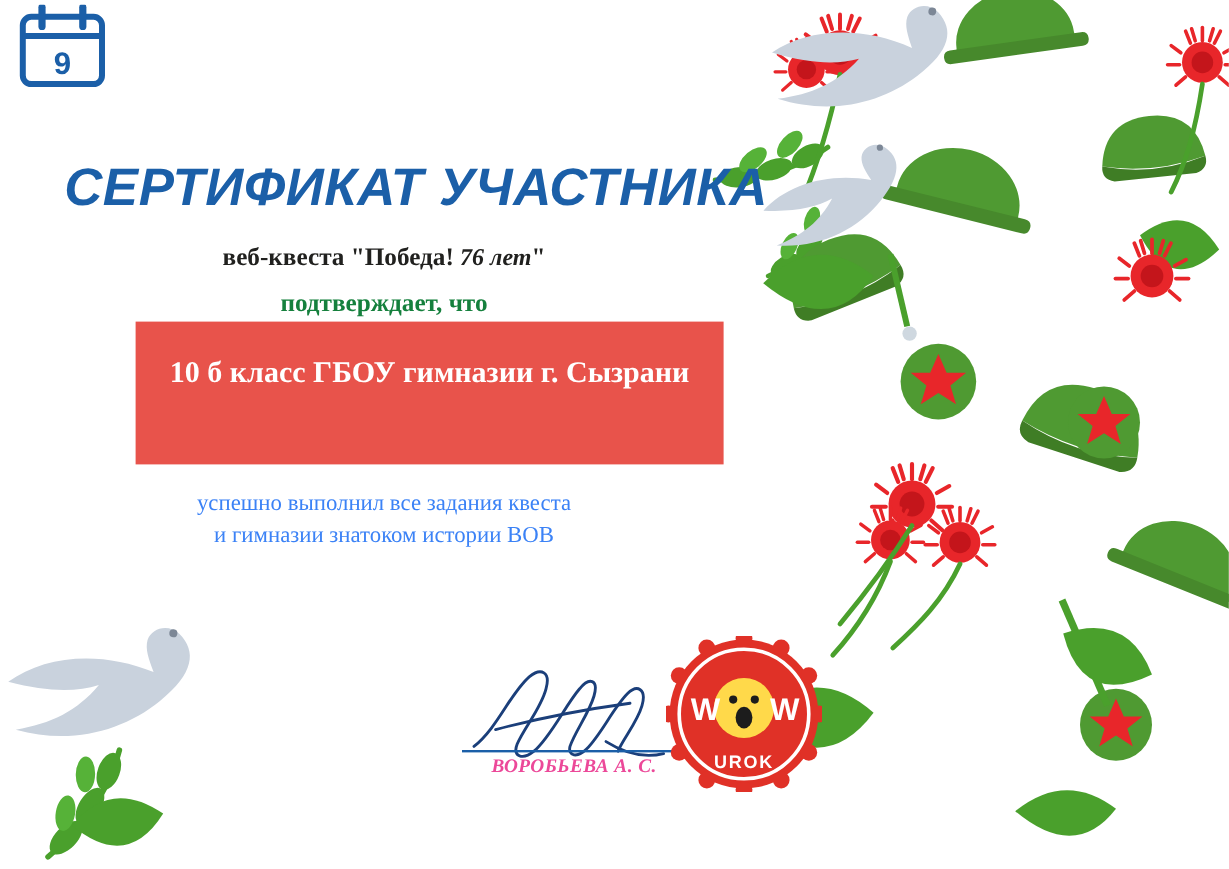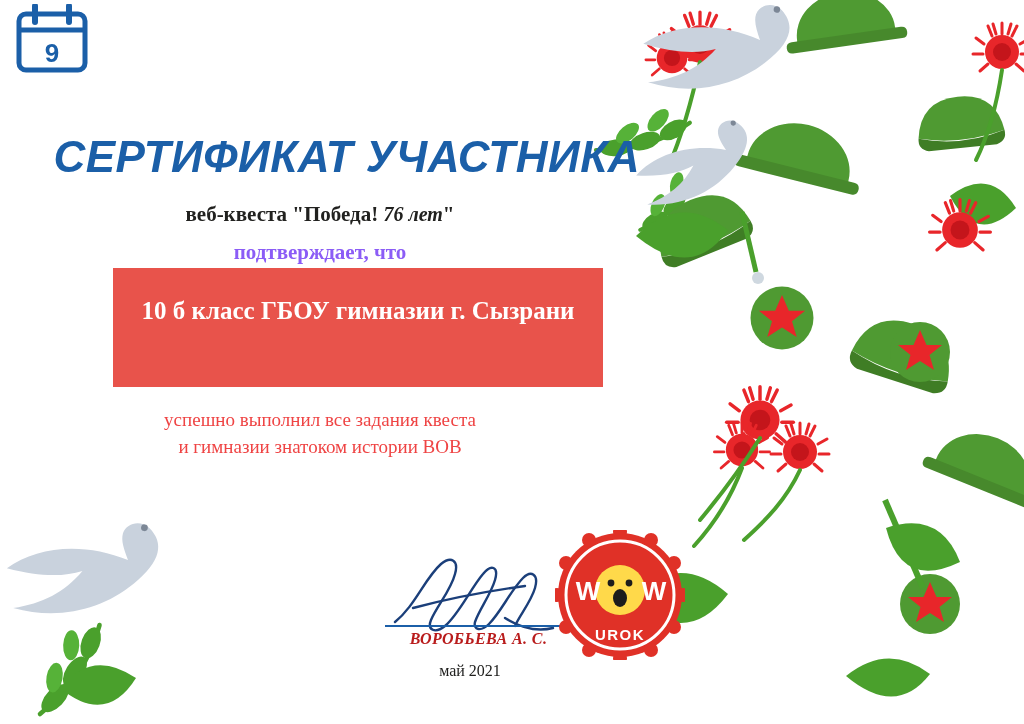--- a/index.html
+++ b/index.html
@@ -83,21 +83,21 @@
 
   .confirms {
     position: absolute;
     left: 0;
     top: 240px;
     width: 640px;
     text-align: center;
     font-family: "Liberation Serif", serif;
     font-weight: bold;
     font-size: 21px;
-    color: #8b5cf6;
+    color: #15803d;
   }
 
   .recipient-band {
     position: absolute;
     left: 113px;
     top: 268px;
     width: 490px;
     height: 119px;
     background: #e8534b;
   }
@@ -121,21 +121,21 @@
 
   .statement {
     position: absolute;
     left: 0;
     top: 406px;
     width: 640px;
     text-align: center;
     font-family: "Liberation Serif", serif;
     font-size: 19px;
     line-height: 27px;
-    color: #ef4444;
+    color: #3b82f6;
   }
 
   
   .sig-wrap {
     position: absolute;
     left: 385px;
     top: 548px;
     width: 190px;
     height: 100px;
   }
@@ -151,21 +151,21 @@
     position: absolute;
     left: 385px;
     top: 630px;
     width: 187px;
     text-align: center;
     font-family: "Liberation Serif", serif;
     font-weight: bold;
     font-style: italic;
     font-size: 16px;
     letter-spacing: 0.4px;
-    color: #b91c1c;
+    color: #ec4899;
     white-space: nowrap;
   }
 
   
   .footer {
     position: absolute;
     left: 260px;
     top: 660px;
     width: 420px;
     text-align: center;
@@ -354,16 +354,15 @@
       <circle cx="56" cy="53" r="3.4" fill="#1c1c1c"></circle>
       <circle cx="74" cy="53" r="3.4" fill="#1c1c1c"></circle>
       <ellipse cx="65" cy="68" rx="7" ry="9" fill="#1c1c1c"></ellipse>
       <text x="33" y="70" font-family="Liberation Sans, sans-serif" font-size="26" font-weight="bold" fill="#ffffff" text-anchor="middle">W</text>
       <text x="99" y="70" font-family="Liberation Sans, sans-serif" font-size="26" font-weight="bold" fill="#ffffff" text-anchor="middle">W</text>
       <text x="65" y="110" font-family="Liberation Sans, sans-serif" font-size="15" font-weight="bold" fill="#ffffff" text-anchor="middle" letter-spacing="1.5">UROK</text>
     </g>
   </svg>
 
   <div class="footer">
-    <div>май 2021</div>
   </div>
 
 </div>
 
 </body></html>

